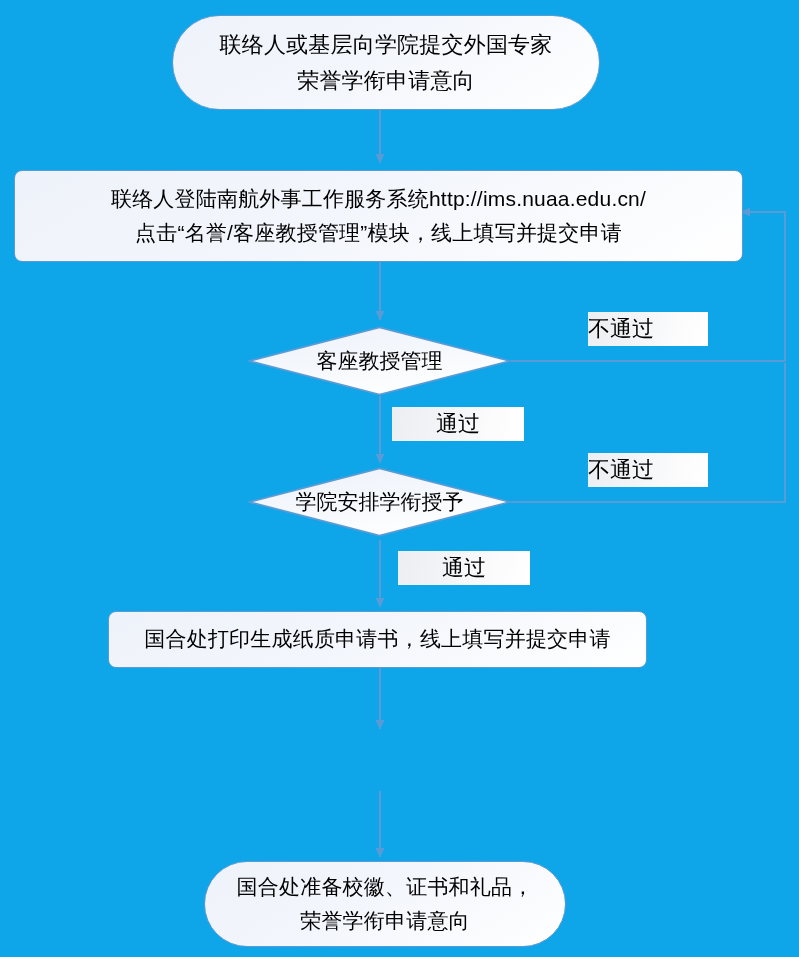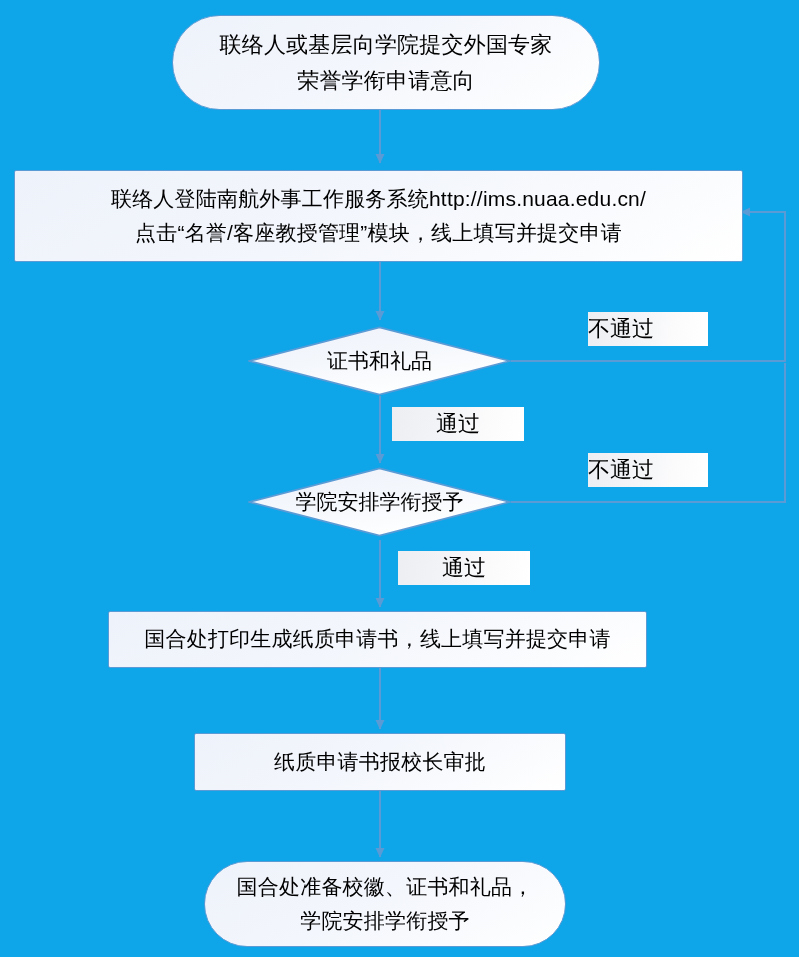--- a/index.html
+++ b/index.html
@@ -38,21 +38,21 @@
   }
   .node .label {
     line-height: 1.62;
     white-space: pre-line;
     letter-spacing: 0.2px;
   }
   .node-stadium {
     border-radius: 999px;
   }
   .node-rect {
-    border-radius: 2px;
+    border-radius: 8px;
   }
   .diamond-wrap {
     position: absolute;
   }
   .diamond-wrap svg {
     position: absolute;
     left: 0;
     top: 0;
   }
   .diamond-wrap .label {
@@ -128,48 +128,45 @@
     <svg width="263" height="70" viewBox="0 0 263 70" xmlns="http://www.w3.org/2000/svg">
       <defs>
         <linearGradient id="dg1" x1="0" y1="0" x2="0.6" y2="1">
           <stop offset="0" stop-color="#eef2fa"></stop>
           <stop offset="0.5" stop-color="#f4f7fc"></stop>
           <stop offset="1" stop-color="#ffffff"></stop>
         </linearGradient>
       </defs>
       <polygon points="131.5,1.4 261.6,35 131.5,68.6 1.4,35" fill="url(#dg1)" stroke="#5b9bd5" stroke-width="1.8"></polygon>
     </svg>
-    <div class="label t21">证书和礼品</div>
+    <div class="label t21">客座教授管理</div>
   </div>
 
   <div class="diamond-wrap" style="left:248px; top:467px; width:263px; height:70px;">
     <svg width="263" height="70" viewBox="0 0 263 70" xmlns="http://www.w3.org/2000/svg">
       <defs>
         <linearGradient id="dg2" x1="0" y1="0" x2="0.6" y2="1">
           <stop offset="0" stop-color="#eef2fa"></stop>
           <stop offset="0.5" stop-color="#f4f7fc"></stop>
           <stop offset="1" stop-color="#ffffff"></stop>
         </linearGradient>
       </defs>
       <polygon points="131.5,1.4 261.6,35 131.5,68.6 1.4,35" fill="url(#dg2)" stroke="#5b9bd5" stroke-width="1.8"></polygon>
     </svg>
     <div class="label t21">学院安排学衔授予</div>
   </div>
 
   <div class="node node-rect t21" style="left:108px; top:611px; width:539px; height:57px;">
     <span class="label">国合处打印生成纸质申请书，线上填写并提交申请</span>
   </div>
 
-  <div class="node node-rect t21" style="left:194px; top:733px; width:372px; height:58px;">
-    <span class="label">纸质申请书报校长审批</span>
-  </div>
 
   <div class="node node-stadium t21" style="left:204px; top:861px; width:362px; height:86px;">
     <span class="label">国合处准备校徽、证书和礼品，
-学院安排学衔授予</span>
+荣誉学衔申请意向</span>
   </div>
 
   <div class="edge-label t22" style="left:588px; top:312px; width:120px; height:34px; padding-right:2px;">
     <span>不通过</span>
   </div>
 
   <div class="edge-label center t22" style="left:392px; top:407px; width:132px; height:34px;">
     <span>通过</span>
   </div>
 

